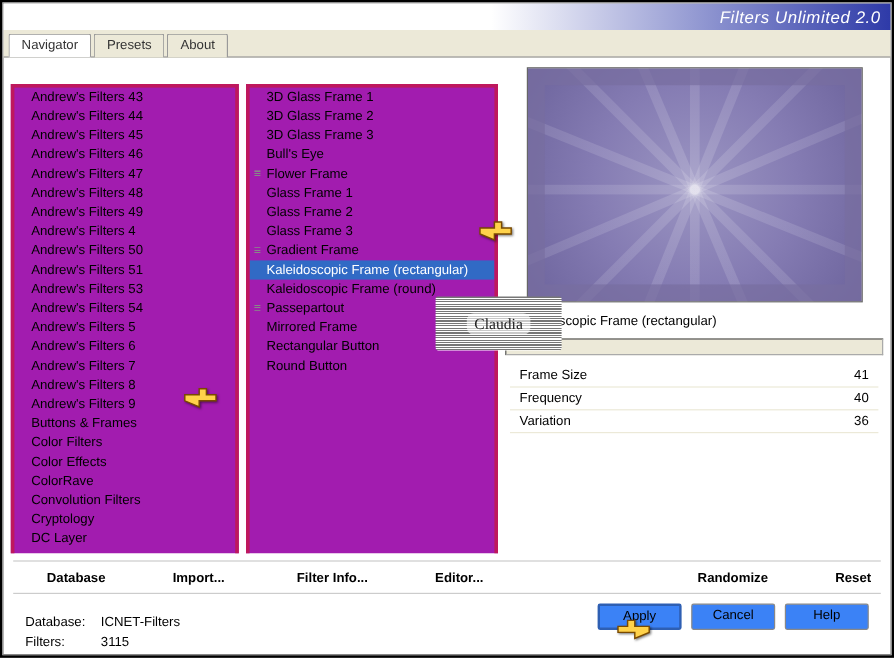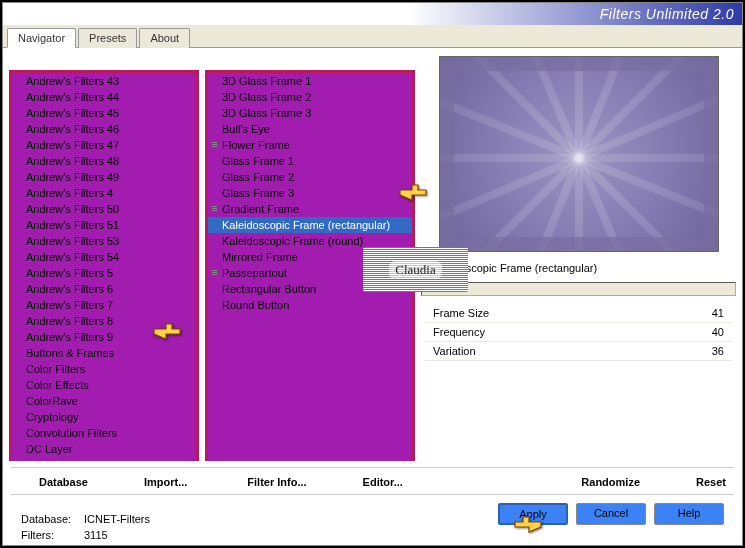--- a/index.html
+++ b/index.html
@@ -75,38 +75,38 @@
         <div class="list-item">Andrew's Filters 54</div>
         <div class="list-item">Andrew's Filters 5</div>
         <div class="list-item">Andrew's Filters 6</div>
         <div class="list-item">Andrew's Filters 7</div>
         <div class="list-item">Andrew's Filters 8</div>
         <div class="list-item">Andrew's Filters 9</div>
         <div class="list-item">Buttons &amp; Frames</div>
         <div class="list-item">Color Filters</div>
         <div class="list-item">Color Effects</div>
         <div class="list-item">ColorRave</div>
+        <div class="list-item">Convolution Filters</div>
         <div class="list-item">Cryptology</div>
-        <div class="list-item">Convolution Filters</div>
         <div class="list-item">DC Layer</div>
       </div>
     <div class="col col-mid" id="filter-list">
         <div class="list-item">3D Glass Frame 1</div>
         <div class="list-item">3D Glass Frame 2</div>
         <div class="list-item">3D Glass Frame 3</div>
         <div class="list-item">Bull's Eye</div>
         <div class="list-item expandable">Flower Frame</div>
         <div class="list-item">Glass Frame 1</div>
         <div class="list-item">Glass Frame 2</div>
         <div class="list-item">Glass Frame 3</div>
         <div class="list-item expandable">Gradient Frame</div>
         <div class="list-item selected">Kaleidoscopic Frame (rectangular)</div>
         <div class="list-item">Kaleidoscopic Frame (round)</div>
+        <div class="list-item expandable">Passepartout</div>
         <div class="list-item">Mirrored Frame</div>
-        <div class="list-item expandable">Passepartout</div>
         <div class="list-item">Rectangular Button</div>
         <div class="list-item">Round Button</div>
       </div>
     <div class="col-right">
       <div class="preview-wrap">
         <div class="preview">
           <div class="ray" style="transform:rotate(0deg)"></div>
             <div class="ray" style="transform:rotate(22deg)"></div>
           <div class="ray" style="transform:rotate(45deg)"></div>
             <div class="ray" style="transform:rotate(67deg)"></div>

